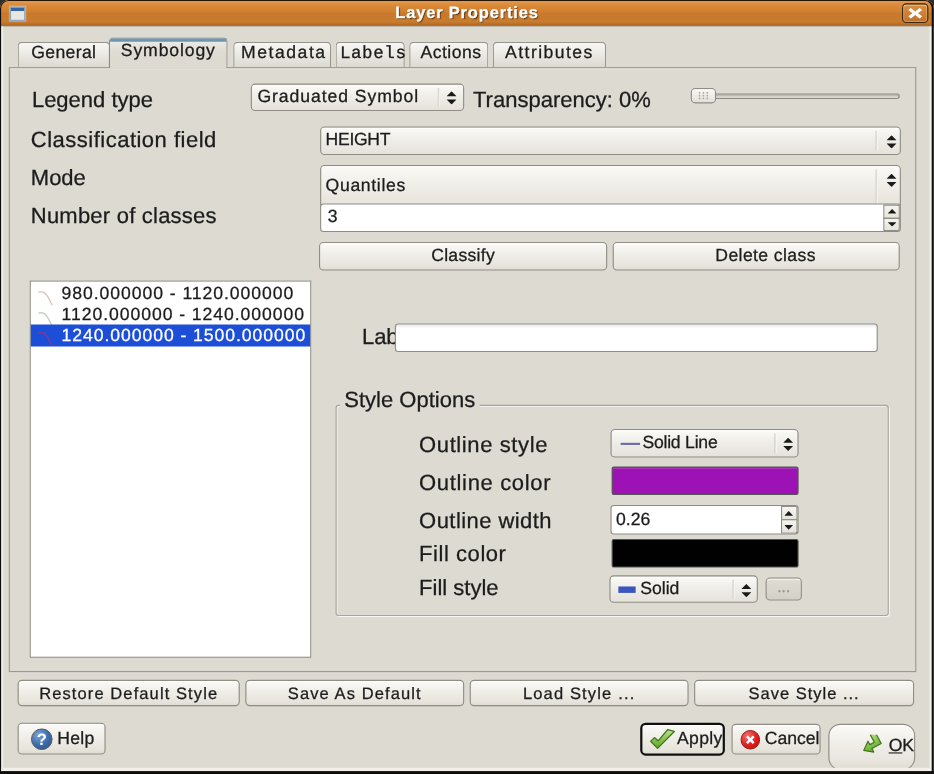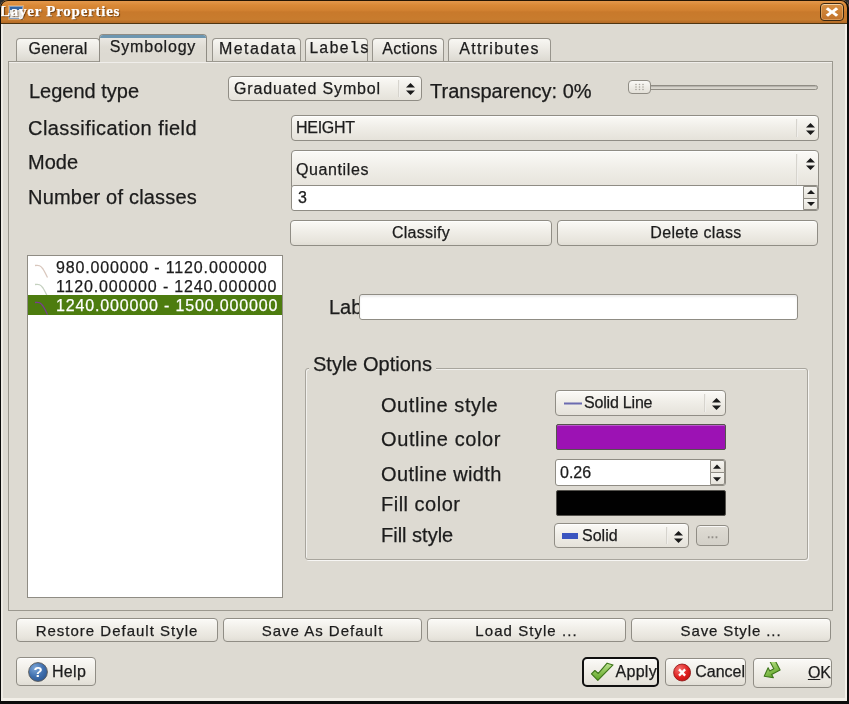--- a/index.html
+++ b/index.html
@@ -10,22 +10,22 @@
   #frame { position:absolute; left:0; top:0; width:849px; height:704px;
            border-left:1px solid #0c0c0c; border-right:2px solid #0c0c0c;
            border-top:1px solid #241503; border-bottom:3px solid #0c0c0c;
            border-radius:8px 8px 0 0; pointer-events:none; z-index:50; }
   #bstrip { position:absolute; left:1px; right:2px; bottom:3px; height:3px; background:#f2efe8; z-index:40; }
   #lstrip { position:absolute; left:1px; top:24px; bottom:3px; width:2px; background:#eeebe4; z-index:40; }
   #rstrip { position:absolute; right:2px; top:24px; bottom:3px; width:2px; background:#f2efe8; z-index:40; }
   #titlebar { position:absolute; left:0; top:0; width:849px; height:24px;
     background:linear-gradient(#e59c52 0%, #da8936 22%, #d08030 46%, #c8792b 52%, #c87c2e 85%, #b26a26 100%);
     border-radius:8px 8px 0 0; border-bottom:1px solid #4e3511; }
-  #title { position:absolute; left:0; right:0; top:3px; color:#fff;
-    font-size:15px; font-weight:bold; letter-spacing:0.75px; text-shadow:1px 1px 1px rgba(70,35,0,0.8);font-family:Liberation Serif, serif; }
+  #title { position:absolute; left:0; right:0; top:3px; text-align:center; color:#fff;
+    font-size:15px; font-weight:bold; letter-spacing:0.75px; text-shadow:1px 1px 1px rgba(70,35,0,0.8); }
   .ticon { position:absolute; left:9px; top:6px; width:14px; height:13px;
     background:#e8e6e0; border:1px solid #89a0bd; box-shadow:0 0 0 1px rgba(255,255,255,0.25); }
   .ticon::before { content:""; position:absolute; left:0; top:0; right:0; height:3px; background:#3465a4; }
   #closebtn { position:absolute; right:5px; top:3px; width:24px; height:18px;
     background:linear-gradient(#d89043, #c1722a); border:1px solid #3a2711; border-radius:4px;
     box-shadow:inset 0 1px 0 rgba(255,236,205,0.6), inset 0 0 0 1px rgba(255,220,170,0.35); }
   #tabpage { position:absolute; left:8px; top:61px; width:825px; height:550px;
     border:1px solid #9b988f; background:#dddad2;
     box-shadow:inset 0 1px 0 rgba(255,255,255,0.55); }
   .tab { position:absolute; top:38px; height:23px; background:linear-gradient(#f8f7f3, #eceae4 45%, #dcd9d1 100%);
@@ -150,21 +150,21 @@
         <path d="M1 3.5 C5 3 6.5 3.5 9 7 C11 10 11.5 12 13.5 15.5" fill="none" stroke="#d9c7bd" stroke-width="1.3"></path>
       </svg>
       <span style="position:absolute;left:28px;top:1px;">980.000000 - 1120.000000</span>
     </div>
     <div style="position:absolute; left:0px; top:21px; width:254px; height:19px; font-size:16px; letter-spacing:0.85px; white-space:pre;">
       <svg style="position:absolute;left:6px;top:4px;" width="16" height="16" viewBox="0 0 16 16">
         <path d="M1 3.5 C5 3 6.5 3.5 9 7 C11 10 11.5 12 13.5 15.5" fill="none" stroke="#c5d1c0" stroke-width="1.3"></path>
       </svg>
       <span style="position:absolute;left:28px;top:1px;">1120.000000 - 1240.000000</span>
     </div>
-    <div style="position:absolute; left:0px; top:39px; width:254px; height:20px; background:#4d7c0f; color:#fff; font-size:16px; letter-spacing:0.85px; white-space:pre;">
+    <div style="position:absolute; left:0px; top:39px; width:254px; height:20px; background:#1d4ed8; color:#fff; font-size:16px; letter-spacing:0.85px; white-space:pre;">
       <svg style="position:absolute;left:6px;top:4px;" width="16" height="16" viewBox="0 0 16 16">
         <path d="M1 3.5 C5 3 6.5 3.5 9 7 C11 10 11.5 12 13.5 15.5" fill="none" stroke="#7c3a96" stroke-width="1.3"></path>
       </svg>
       <span style="position:absolute;left:28px;top:2px;">1240.000000 - 1500.000000</span>
     </div>
   </div>
 
   <div class="label" style="left:313px; top:298px;margin-left:16px;">Label</div>
   <div class="entry" style="left:359px; top:294px; width:439px; height:26px; box-shadow:inset 0 2px 2px rgba(0,0,0,0.08);"></div>
 
@@ -268,21 +268,21 @@
           <stop offset="0" stop-color="#f4716d"></stop>
             <stop offset="0.55" stop-color="#df1f1f"></stop>
             <stop offset="1" stop-color="#b50f0f"></stop>
         </radialGradient>
       </defs>
       <circle cx="10.5" cy="10.5" r="9.8" fill="url(#cg)" stroke="#87100f" stroke-width="0.9"></circle>
       <path d="M6 7.9 L7.9 6 L10.5 8.6 L13.1 6 L15 7.9 L12.4 10.5 L15 13.1 L13.1 15 L10.5 12.4 L7.9 15 L6 13.1 L8.6 10.5 Z" fill="#fff"></path>
     </svg>
     <span style="margin-left:4px;">Cancel</span>
   </div>
-  <div class="btn" style="left:753px; top:658px; width:79px; height:30px; font-size:16px; justify-content:space-between;">
+  <div class="btn" style="left:753px; top:658px; width:79px; height:42px; font-size:16px; justify-content:flex-end;border-radius:11px;">
     <svg style="margin-left:8px;" width="22" height="22" viewBox="0 0 22 22">
       <defs>
         <linearGradient id="og" x1="0" y1="0" x2="0" y2="1">
           <stop offset="0" stop-color="#b4dd82"></stop>
             <stop offset="1" stop-color="#5ea524"></stop>
         </linearGradient>
       </defs>
       <g transform="rotate(-28 10 11)">
       <path d="M13.6 0.5 L18.6 0.5 L18.6 12.1 L9 12.1 L9 15.8 L1.6 10.2 L9 4.6 L9 8.1 L13.6 8.1 Z" fill="url(#og)" stroke="#3e761b" stroke-width="1.1" stroke-linejoin="round"></path>
       </g>

